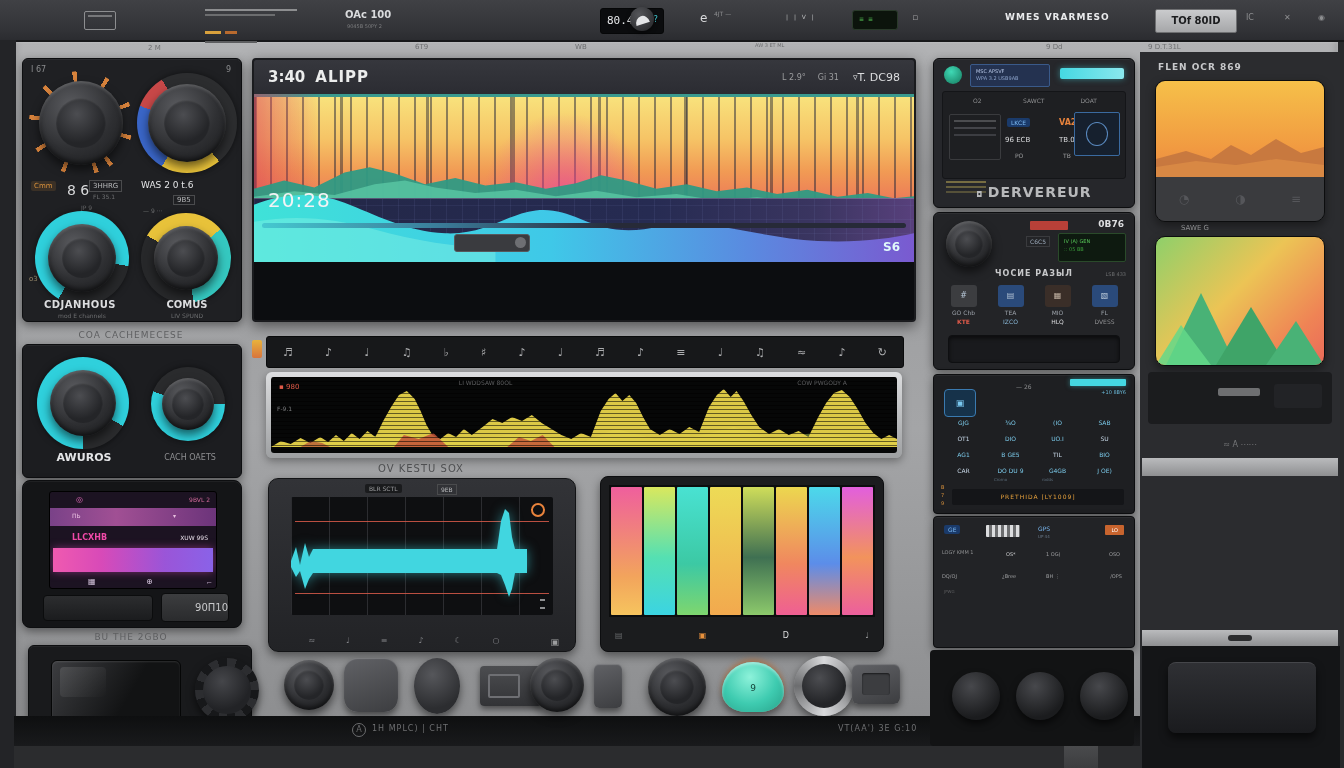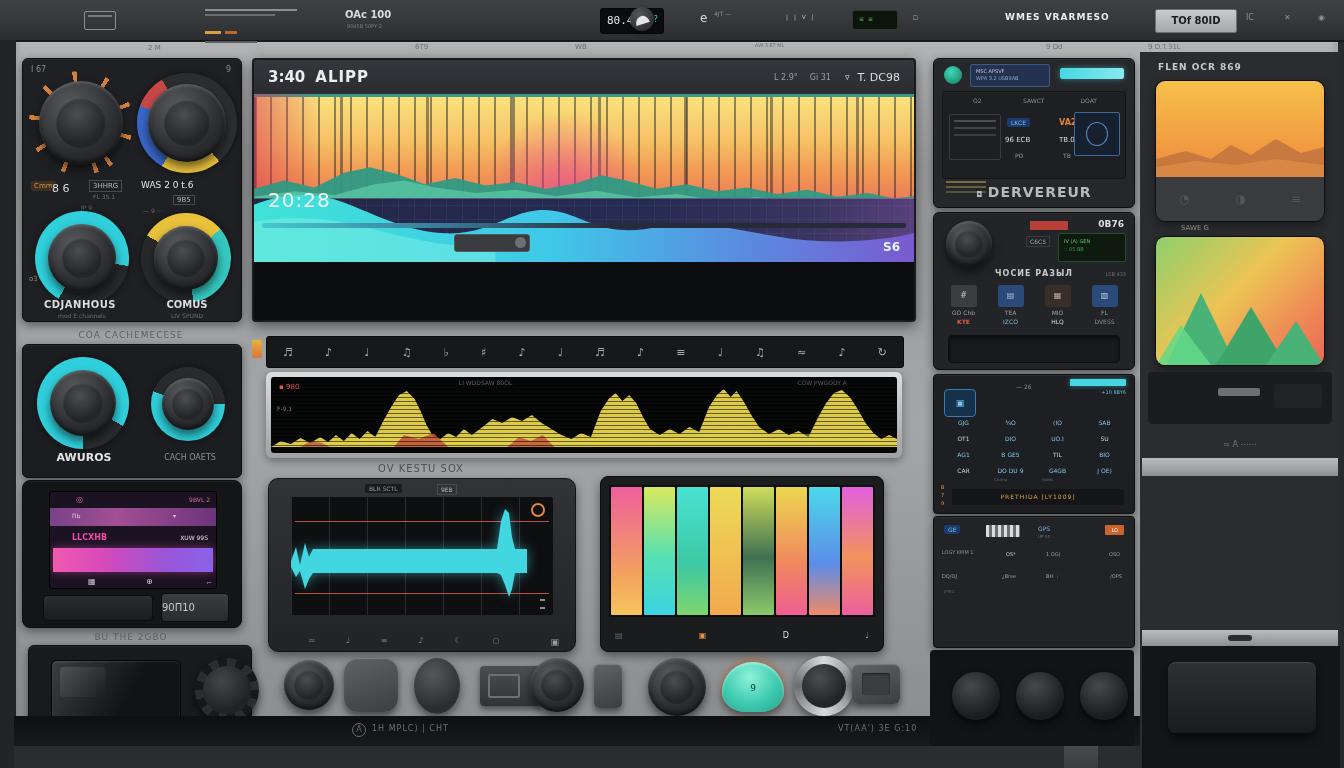--- a/index.html
+++ b/index.html
@@ -89,21 +89,21 @@
 
   <div class="panel" style="left:22px;top:58px;width:218px;height:262px;">
     <span class="lb" style="left:8px;top:6px;font-size:8px;">I 67</span>
     <span class="lb" style="right:10px;top:6px;font-size:8px;">9</span>
     <div class="p" style="left:6px;top:12px;width:104px;height:104px;border-radius:50%;background:repeating-conic-gradient(from 160deg,#d8833c 0 5deg,rgba(0,0,0,0) 5deg 38deg);"></div>
     <div class="knob" style="left:16px;top:22px;width:84px;height:84px;"></div>
     <div class="ring" style="left:114px;top:14px;width:100px;height:100px;background:conic-gradient(from 140deg,#e8c23a 0 70deg,#3a66c8 70deg 150deg,#c84848 150deg 190deg,#2c2d2f 190deg 360deg);">
       <div class="knob" style="left:11px;top:11px;width:78px;height:78px;"></div>
     </div>
     <span class="p" style="left:8px;top:122px;font-size:7px;color:#d8913c;background:#3a3026;padding:1px 3px;border-radius:2px;">Cmm</span>
-    <span class="p" style="left:29px;top:123px;font-size:11px;color:#d8d9db;">8 6</span>
+    <span class="p" style="left:44px;top:123px;font-size:14px;color:#d8d9db;">8 6</span>
     <span class="p" style="left:66px;top:121px;font-size:7px;color:#b8b9bb;border:1px solid #4a4b4d;padding:1px 3px;">3HHRG</span>
     <span class="p" style="left:70px;top:134px;font-size:6px;color:#6c6d6f;">FL 35.1</span>
     <span class="p" style="left:58px;top:145px;font-size:6px;color:#6c6d6f;">JP 9</span>
     <span class="p" style="left:118px;top:121px;font-size:9px;color:#e4e5e7;">WAS 2 0 t.6</span>
     <span class="p" style="left:150px;top:136px;font-size:7px;color:#b8b9bb;border:1px solid #4a4b4d;padding:0 3px;">9B5</span>
     <span class="p" style="left:120px;top:148px;font-size:6px;color:#6c6d6f;">— 9 ···</span>
     <span class="p" style="left:6px;top:216px;font-size:7px;color:#9a8b6d;">o3</span>
     <div class="ring" style="left:12px;top:152px;width:94px;height:94px;background:conic-gradient(from 210deg,#2fd0dc 0 250deg,#27282a 250deg 360deg);">
       <div class="knob" style="left:13px;top:13px;width:68px;height:68px;"></div>
     </div>
@@ -137,21 +137,21 @@
       <span class="p" style="left:22px;top:20px;font-size:6px;color:#e8c0e0;">ПЬ</span>
       <span class="p" style="right:40px;top:20px;font-size:6px;color:#e8c0e0;">▾</span>
       <span class="p" style="left:22px;top:41px;font-size:8px;font-weight:bold;color:#f04aa8;">LLCXHB</span>
       <span class="p" style="right:8px;top:42px;font-size:6px;color:#e8e0ea;">XUW 99S</span>
       <div class="p" style="left:3px;top:56px;right:3px;height:24px;background:linear-gradient(90deg,#f05ab0,#d84ab8 30%,#9a55d8 70%,#8a62e8);box-shadow:0 0 8px rgba(216,74,184,.5);"></div>
       <span class="p" style="left:38px;bottom:2px;font-size:8px;color:#d8c8e0;">▦</span>
       <span class="p" style="left:96px;bottom:2px;font-size:8px;color:#d8c8e0;">⊕</span>
       <span class="p" style="right:4px;bottom:1px;font-size:7px;color:#8a7a92;">⌐</span>
     </div>
     <div class="p" style="left:20px;top:114px;width:108px;height:24px;background:linear-gradient(180deg,#2c2d2f,#1b1c1e);border:1px solid #0b0c0d;border-radius:4px;"></div>
-    <div class="p" style="left:138px;top:112px;width:66px;height:27px;background:linear-gradient(180deg,#3c3d3f,#2a2b2d);border:1px solid #0b0c0d;border-radius:4px;text-align:left;line-height:27px;font-size:10px;color:#c8c9cb;">90П10</div>
+    <div class="p" style="left:138px;top:112px;width:66px;height:27px;background:linear-gradient(180deg,#3c3d3f,#2a2b2d);border:1px solid #0b0c0d;border-radius:4px;text-align:right;line-height:27px;font-size:10px;color:#c8c9cb;">90П10</div>
   </div>
 
   <div class="p cap" style="left:22px;top:632px;width:218px;">BU THE 2GBO</div>
 
   <div class="panel" style="left:28px;top:645px;width:222px;height:116px;background:#191a1c;border-radius:6px;">
     <div class="p" style="left:22px;top:14px;width:128px;height:60px;background:linear-gradient(120deg,#3c3d40,#121314 60%);border-radius:6px;border:1px solid #050606;box-shadow:inset 0 1px 2px rgba(255,255,255,.12);">
       <div style="position:absolute;left:8px;top:6px;width:46px;height:30px;border-radius:4px;background:linear-gradient(135deg,rgba(255,255,255,.12),rgba(255,255,255,0));"></div>
     </div>
     <div class="p" style="left:166px;top:12px;width:64px;height:64px;border-radius:50%;background:repeating-conic-gradient(#2c2d30 0 18deg,#17181a 18deg 36deg);box-shadow:0 4px 8px rgba(0,0,0,.6);">
       <div style="position:absolute;inset:8px;border-radius:50%;background:radial-gradient(circle at 40% 32%,#45464a,#222326 65%);"></div>
@@ -160,21 +160,21 @@
   </div>
 
   <div class="p" style="left:252px;top:58px;width:660px;height:260px;background:#0c0d10;border:2px solid #1a1b1e;border-radius:4px;box-shadow:0 4px 14px rgba(0,0,0,.5);overflow:hidden;">
     <div style="position:relative;height:34px;background:linear-gradient(180deg,#36373d,#2b2c32);display:flex;align-items:center;padding:0 14px;">
       <span style="font-size:15px;font-weight:bold;color:#eceded;">3:40</span>
       <span style="font-size:15px;font-weight:bold;color:#eceded;margin-left:10px;letter-spacing:1px;">ALIPP</span>
       <span style="flex:1;"></span>
       <span style="font-size:8px;color:#9c9d9f;">L 2.9°</span>
       <span style="font-size:8px;color:#9c9d9f;margin-left:12px;">Gi 31</span>
       <span style="font-size:9px;color:#e4e5e7;margin-left:14px;">▿</span>
-      <span style="font-size:11px;color:#dcdddf;margin-left:8px;">T. DC98</span>
+      <span style="font-size:11px;color:#dcdddf;">T. DC98</span>
     </div>
     <div style="position:relative;height:168px;">
       <div class="bars-bg" style="position:absolute;left:0;top:0;right:0;height:62%;border-top:3px solid #3a9a8e;"></div>
       <div style="position:absolute;left:0;top:0;right:0;height:62%;background:linear-gradient(90deg,rgba(220,60,90,.55),rgba(0,0,0,0) 10%),radial-gradient(circle at 47% 95%,rgba(230,70,160,.65),rgba(0,0,0,0) 22%);"></div>
       <svg style="position:absolute;left:0;top:34%;width:100%;height:32%;" viewBox="0 0 656 100" preserveAspectRatio="none">
         <polygon fill="#2f9a84" opacity="0.95" points="0,100 0,70 30,55 60,68 90,40 115,30 140,42 170,62 200,50 230,64 260,58 290,70 320,60 345,45 370,55 400,70 430,62 460,75 490,68 520,80 550,72 580,85 610,78 636,88 656,84 656,100"></polygon>
         <polygon fill="#58c4a2" opacity="0.85" points="0,100 0,85 40,75 80,82 120,62 150,55 180,68 220,78 260,72 300,84 340,74 380,86 420,80 460,92 500,86 540,94 580,90 620,96 656,94 656,100"></polygon>
       </svg>
       <div style="position:absolute;left:0;top:62%;right:0;bottom:0;background:linear-gradient(90deg,#232746,#262b52 60%,#3a3560 85%,#58407c);border-top:1px solid rgba(200,200,220,.3);">
         <div style="position:absolute;inset:0;background:repeating-linear-gradient(90deg,rgba(120,130,190,.12) 0 1px,rgba(0,0,0,0) 1px 16px),repeating-linear-gradient(0deg,rgba(120,130,190,.1) 0 1px,rgba(0,0,0,0) 1px 14px);"></div>

